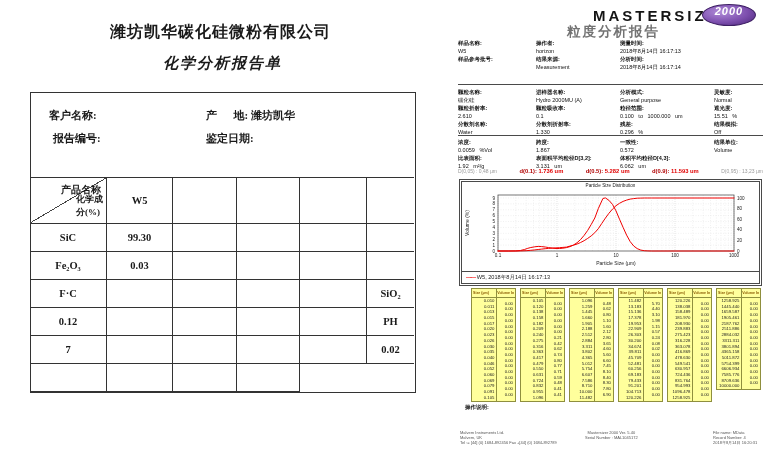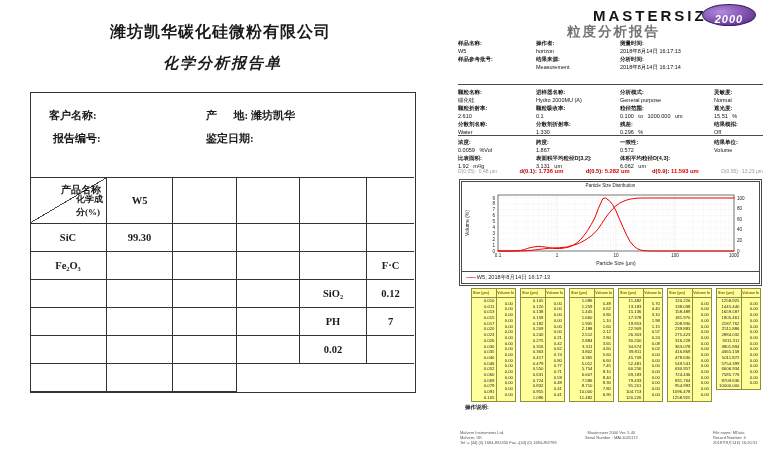--- a/index.html
+++ b/index.html
@@ -22,21 +22,21 @@
   .ldiag .dbot{position:absolute;bottom:4px;left:3px;font-size:9px;font-weight:bold;margin-left:43px;}
   
   .rdoc{font-size:5.5px;}
   .tri{width:0;height:0;border-left:14px solid transparent;border-right:14px solid transparent;
        border-bottom:15px solid #00a651;}
   .malvtxt{font-size:9px;font-weight:bold;letter-spacing:1.5px;color:#d9d9d9;
            text-shadow:0 0 1px #8a8a8a, 0 0 1px #8a8a8a;}
   .mstitle{font-size:15px;font-weight:bold;letter-spacing:3px;color:#141414;}
   .badge{width:52px;height:20px;border-radius:50%;border:1px solid #3d1f63;
          background:radial-gradient(ellipse at 35% 35%, #b18cd9 0%, #7d4fae 55%, #4a2478 100%);
-         display:flex;align-items:flex-end;justify-content:center;}
+         display:flex;align-items:flex-start;justify-content:center;}
   .badge span{color:#fff;font-style:italic;font-weight:bold;font-size:11px;letter-spacing:1px;}
   .rsub{font-size:13.5px;font-weight:bold;letter-spacing:2px;color:#737373;}
   .hrule{height:0;border-top:1px solid #4a4a4a;}
   .frow{display:flex;}
   .plabel{font-weight:bold;font-size:5.5px;line-height:8px;white-space:pre;}
   .pvalue{font-size:5.5px;line-height:8px;white-space:pre;}
   .pctl{display:flex;justify-content:space-between;align-items:center;font-size:5.8px;}
   .gray{color:#9a9a9a;font-size:5px;white-space:pre;}
   .dred{color:#b00000;font-weight:bold;}
   .red{color:#e00000;font-weight:bold;}
@@ -88,20 +88,21 @@
           <div class="lcell"></div>
           <div class="lcell"></div>
           <div class="lcell"></div>
           <div class="lcell">SiC</div>
           <div class="lcell">99.30</div>
           <div class="lcell"></div>
           <div class="lcell"></div>
           <div class="lcell"></div>
           <div class="lcell"></div>
           <div class="lcell">Fe₂O₃</div>
+          <div class="lcell">0.03</div>
           <div class="lcell"></div>
           <div class="lcell"></div>
           <div class="lcell"></div>
           <div class="lcell"></div>
           <div class="lcell">F·C</div>
           <div class="lcell"></div>
           <div class="lcell"></div>
           <div class="lcell"></div>
           <div class="lcell"></div>
           <div class="lcell">SiO₂</div>

